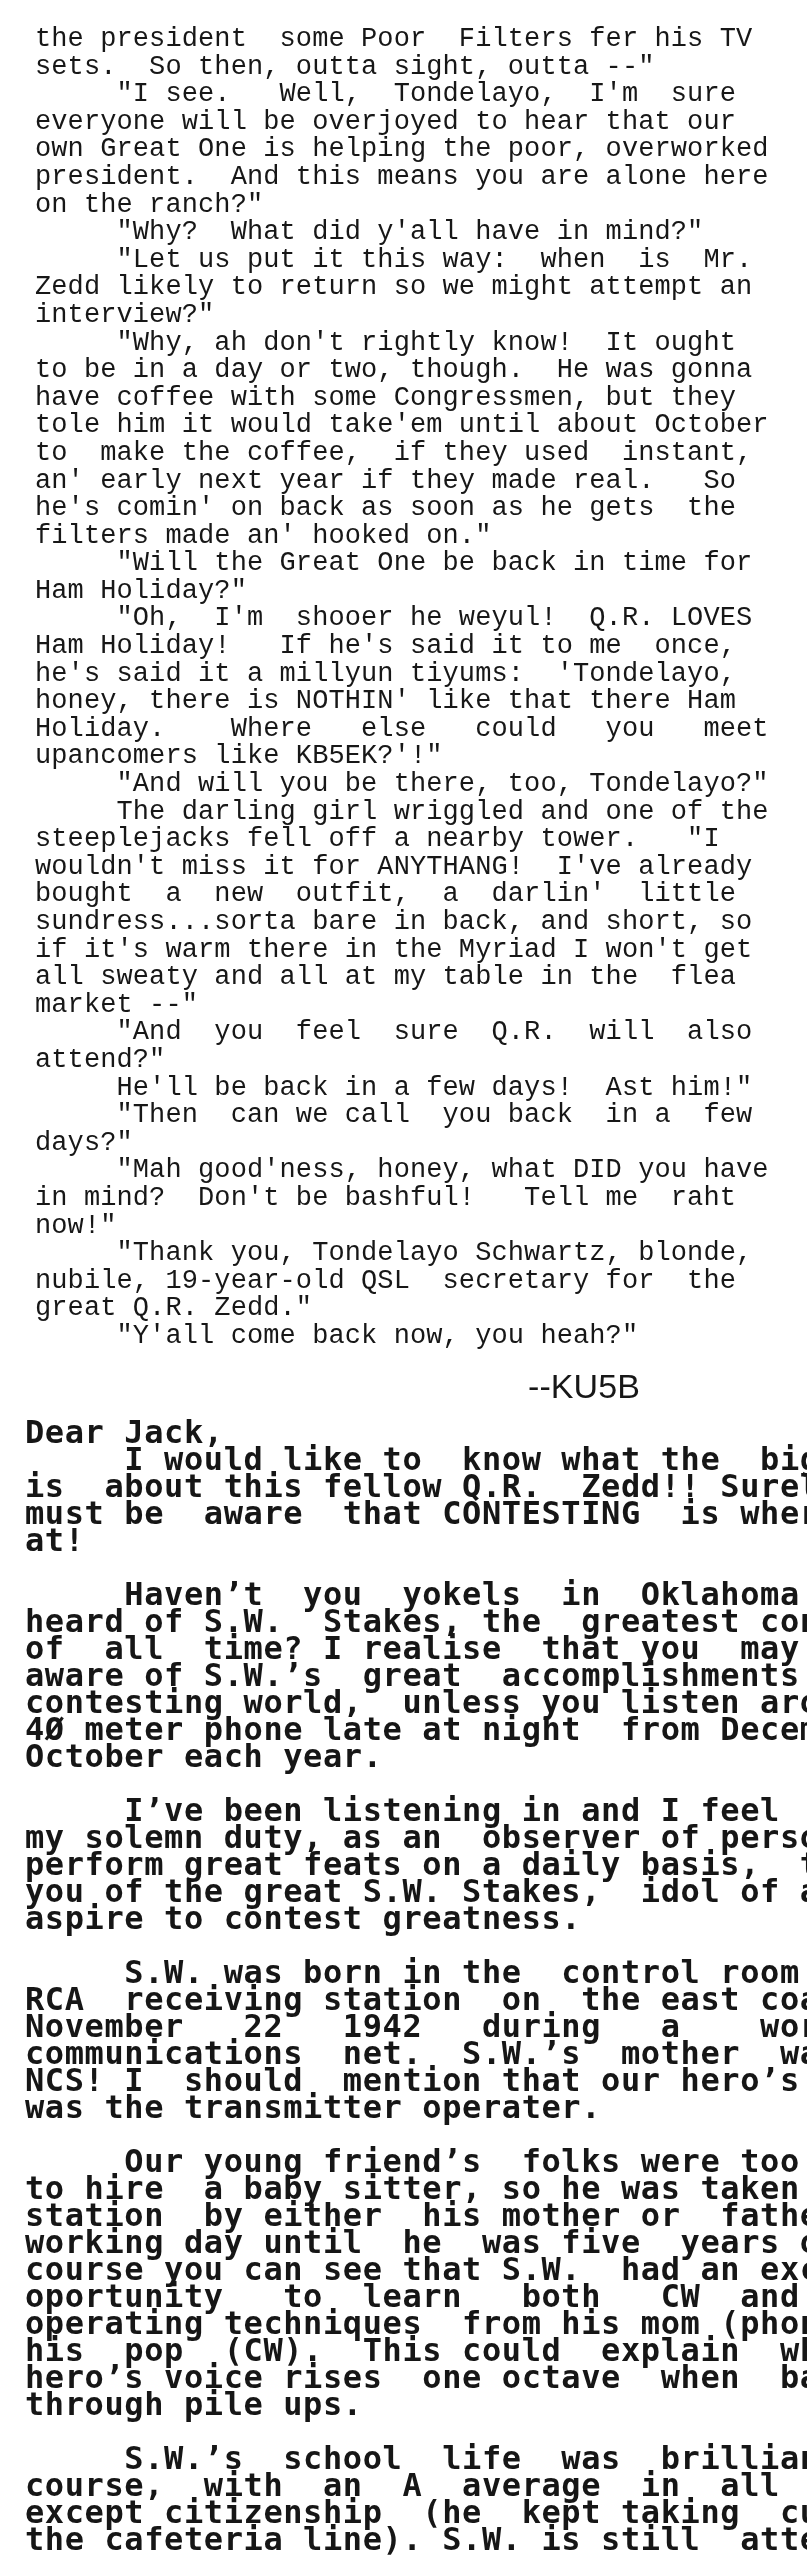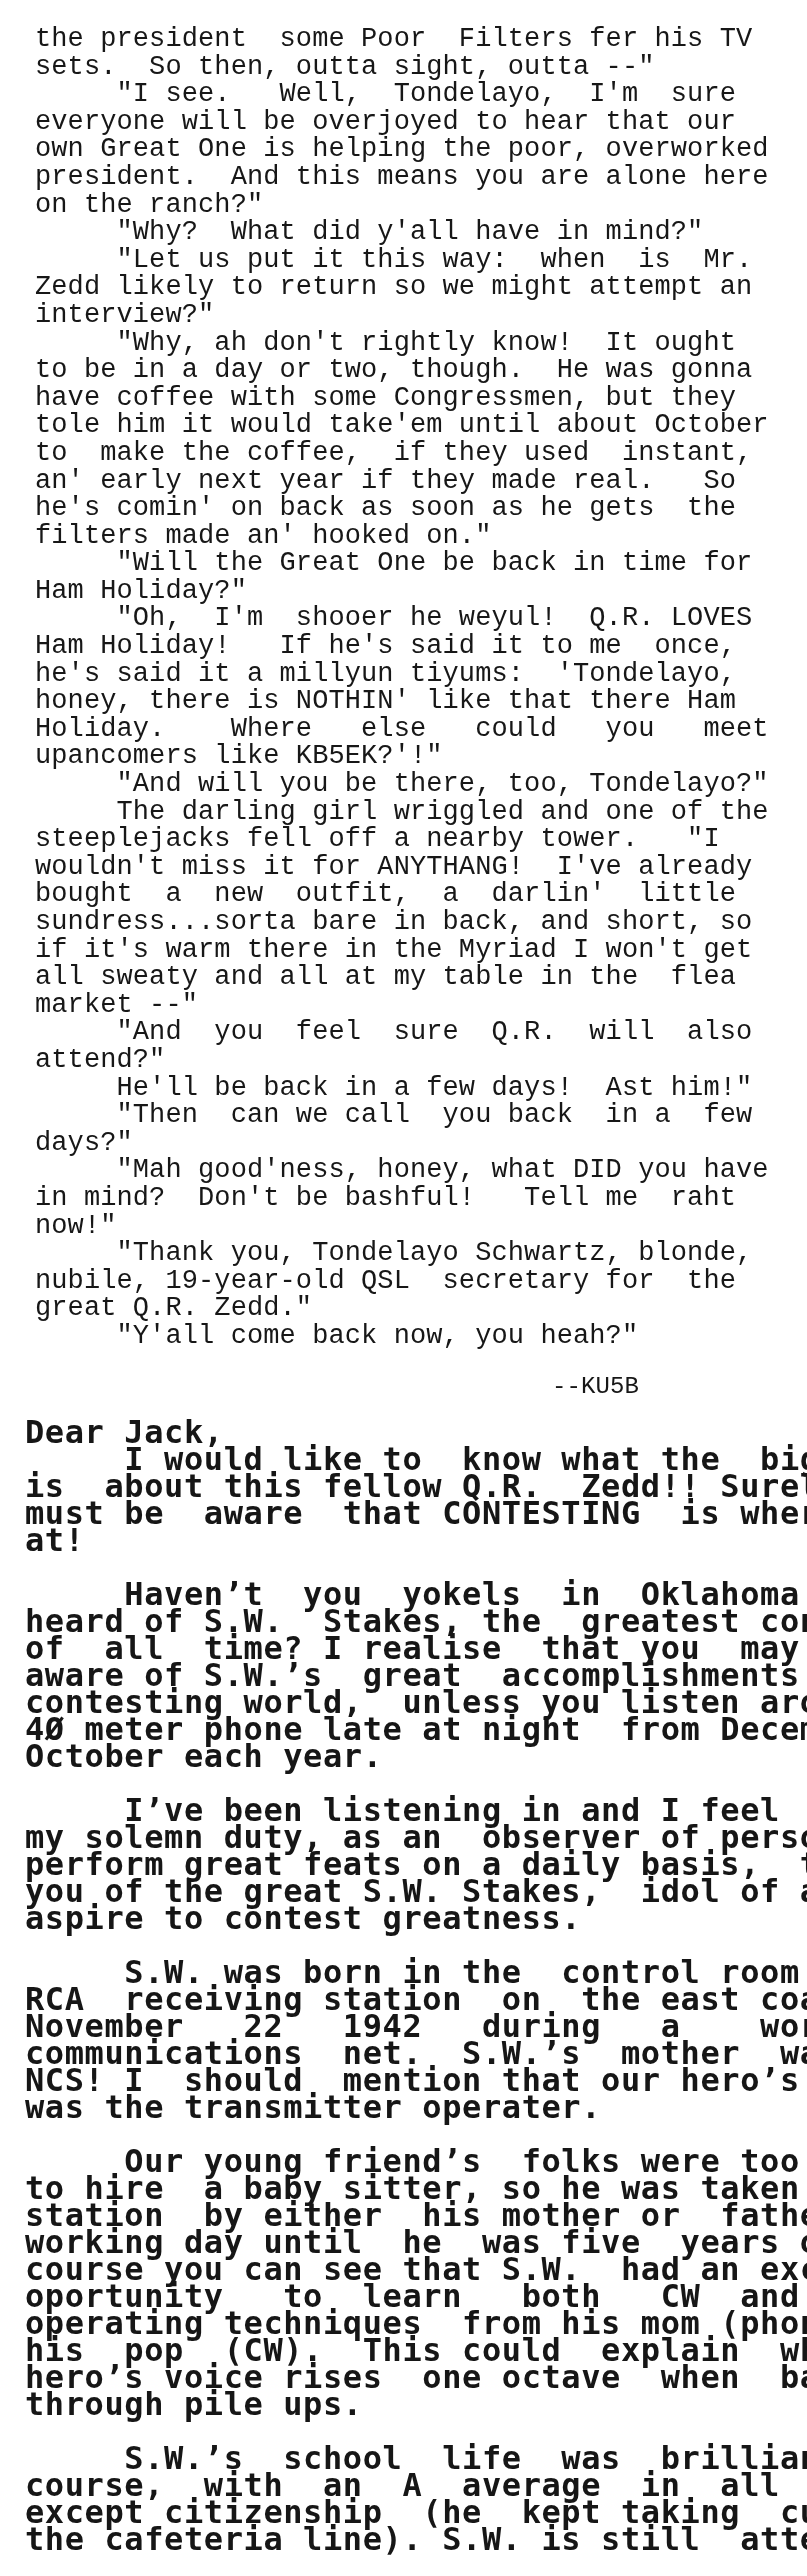--- a/index.html
+++ b/index.html
@@ -25,24 +25,24 @@
     top: 26px;
     font-family: "Liberation Mono", monospace;
     font-size: 27px;
     line-height: 27.6px;
     letter-spacing: 0.1px;
     color: #171717;
     white-space: pre;
   }
   .signature {
     position: absolute;
-    left: 552px;
+    left: 528px;
     top: 1373px;
-    font-family: Liberation Mono, monospace;
-    font-size: 24px;
+    font-family: Liberation Sans, sans-serif;
+    font-size: 34px;
     line-height: 27.6px;
     letter-spacing: 0.1px;
     color: #171717;
     white-space: pre;
   }
   
   .letter {
     position: absolute;
     left: 25px;
     top: 1419px;

